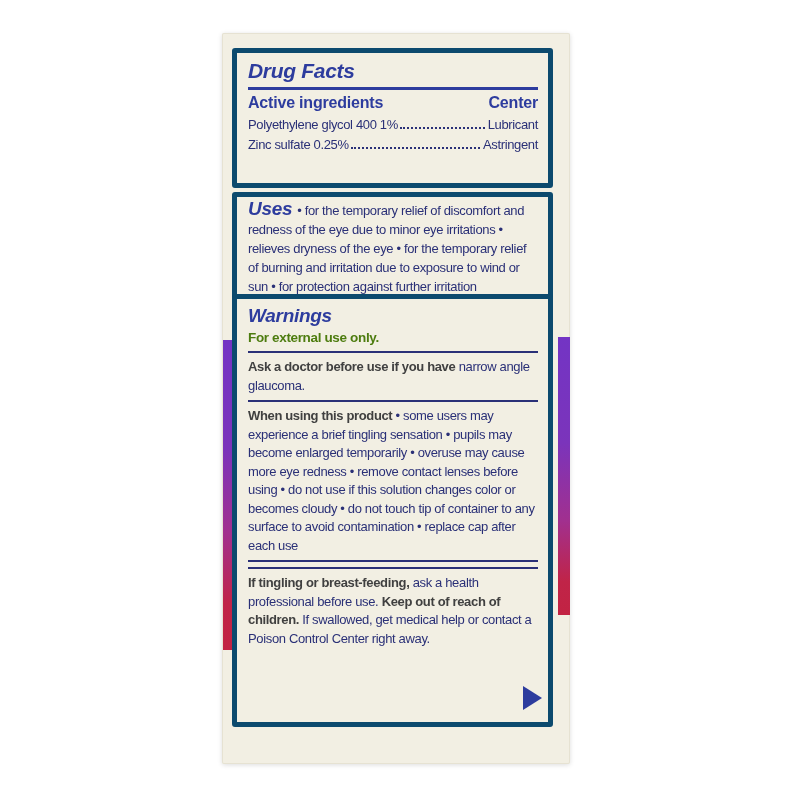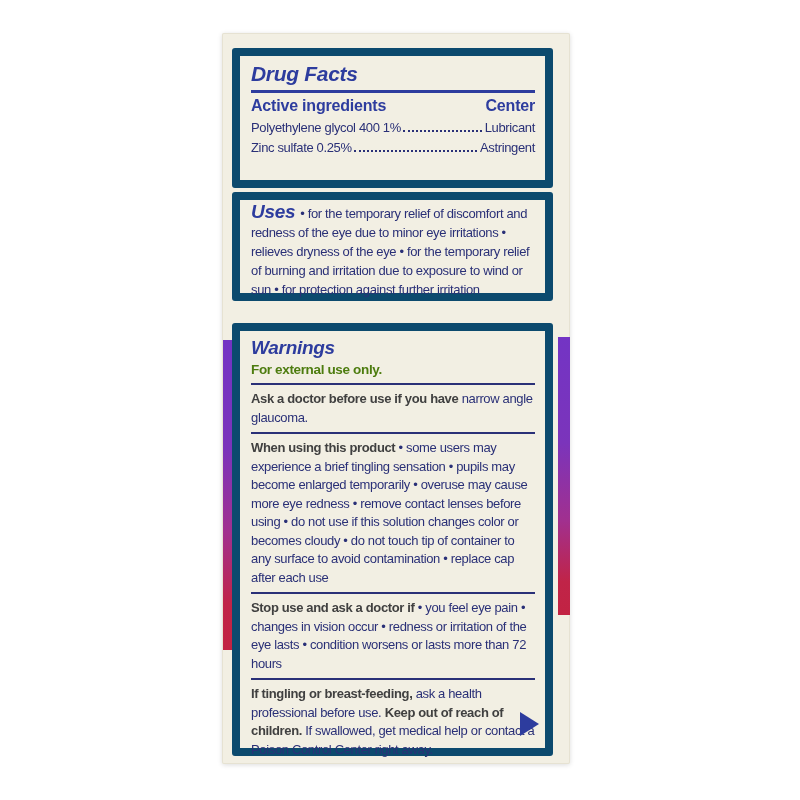--- a/index.html
+++ b/index.html
@@ -13,25 +13,25 @@
     background:#f2efe3;border-radius:2px;
     box-shadow:0 1px 5px rgba(0,0,0,.14), inset 0 0 0 1px #e6e2d2;
   }
   .strip{position:absolute;width:12px;}
   .strip-left{left:1px;top:307px;height:310px;
     background:linear-gradient(180deg,#7334c4 0%,#7b34bb 35%,#a1308f 62%,#c02448 85%,#c22343 100%);}
   .strip-right{left:336px;top:304px;height:278px;
     background:linear-gradient(180deg,#7334c4 0%,#7b34bb 38%,#a1308f 66%,#c02448 88%,#c22343 100%);}
   .dfbox{
     position:absolute;left:10px;width:321px;box-sizing:border-box;
-    border:8px solid #0c4a6e;border-radius:3px;background:#f2efe3;
+    border:5px solid #0c4a6e;border-radius:3px;background:#f2efe3;
   }
   .box1{top:15px;height:140px;padding:6px 10px 0 11px;}
   .box2{top:159px;height:109px;padding:2px 10px 0 11px;}
-  .box3{top:290px;height:433px;padding:6px 10px 0 11px;}
+  .box3{top:261px;height:433px;padding:6px 10px 0 11px;}
   .df-title{
     margin:0;font-size:21px;font-weight:bold;font-style:italic;
     color:#2d3c9e;letter-spacing:-0.3px;line-height:24px;
   }
   .rule-heavy{height:3px;background:#2d3c9e;margin:4px 0 4px;}
   .rule{height:2px;background:#2a3077;margin:5px 0 5px;}
   .ai-header{
     display:flex;justify-content:space-between;align-items:baseline;
     font-size:16px;font-weight:bold;color:#2d3c9e;
     letter-spacing:-0.2px;margin:1px 0 3px;
@@ -93,18 +93,17 @@
   </section>
 
   <section class="dfbox box3">
     <h2 class="warn-title warn-head">Warnings</h2>
     <p class="ext-use">For external use only.</p>
     <div class="rule"></div>
     <p class="body-text"><b>Ask a doctor before use if you have</b><span> narrow angle glaucoma.</span></p>
     <div class="rule"></div>
     <p class="body-text"><b>When using this product</b><span>  • some users may experience a brief tingling sensation  • pupils may become enlarged temporarily  • overuse may cause more eye redness • remove contact lenses before using  • do not use if this solution changes color or becomes cloudy  • do not touch tip of container to any surface to avoid contamination • replace cap after each use</span></p>
     <div class="rule"></div>
-    <p class="body-text"><b>Stop use and ask a doctor if</b><span>  • you feel eye pain • changes in vision occur  • redness or irritation of the eye lasts  • condition worsens or lasts more than 72 hours</span></p>
     <div class="rule"></div>
     <p class="body-text"><b>If tingling or breast-feeding,</b><span> ask a health professional before use. </span><b>Keep out of reach of children.</b><span> If swallowed, get medical help or contact a Poison Control Center right away.</span></p>
     <div class="arrow"></div>
   </section>
 </div>
 
 </body></html>

